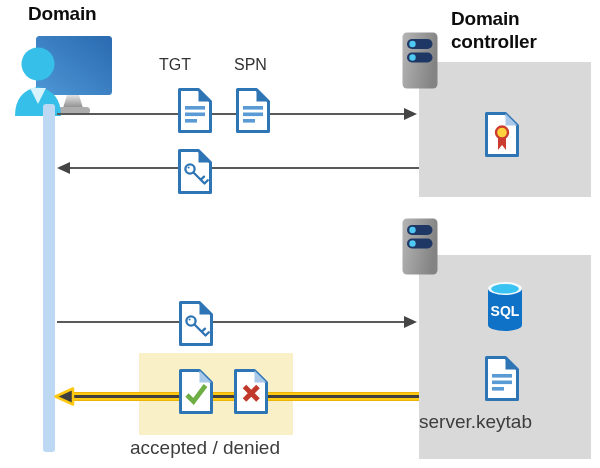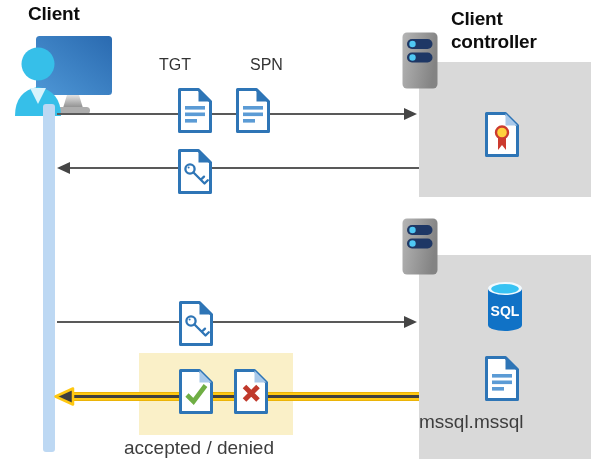--- a/index.html
+++ b/index.html
@@ -46,21 +46,21 @@
     <g id="doc-lines">
       <rect x="8" y="19" width="20" height="3.6" fill="#5B9BD5"></rect>
       <rect x="8" y="25.5" width="20" height="3.6" fill="#5B9BD5"></rect>
       <rect x="8" y="32" width="12" height="3.6" fill="#5B9BD5"></rect>
     </g>
   </defs>
 </svg>
 
 <div id="canvas">
 
-  <div class="abs title" style="left:28px;top:2px;">Client</div>
+  <div class="abs title" style="left:28px;top:2px;">Domain</div>
 
   <svg class="abs" style="left:8px;top:28px;" width="110" height="88" viewBox="0 0 110 88">
     <rect x="28" y="8" width="76" height="59" rx="3.5" fill="url(#mong)"></rect>
     <path d="M59 67 L71 67 L75 80 L55 80 Z" fill="url(#stg)"></path>
     <rect x="46" y="79" width="36" height="7" rx="3.5" fill="#ADADAD"></rect>
     <circle cx="30" cy="36" r="16.5" fill="#36BFE9"></circle>
     <path d="M7 88 Q7 63 30 59 Q53 63 53 88 Z" fill="#36BFE9"></path>
     <path d="M22 60 L38 60 L30 76 Z" fill="#D8F3FC"></path>
   </svg>
 
@@ -75,21 +75,21 @@
   <div class="abs hline" style="left:57px;top:321px;width:348px;"></div>
   <div class="abs head-right" style="left:404px;top:316px;"></div>
 
   <div class="abs yellowbox" style="left:139px;top:353px;width:154px;height:82px;"></div>
   <div class="abs yellowshaft" style="left:70px;top:392px;width:349px;height:9px;"></div>
   <svg class="abs" style="left:53px;top:386px;" width="22" height="21" viewBox="0 0 22 21">
     <polygon points="20,2.5 2.5,10.5 20,18.5" fill="#3F3F3F" stroke="#FFC811" stroke-width="2.5" stroke-linejoin="round"></polygon>
   </svg>
 
   <div class="abs sublabel center" style="left:159px;top:56px;width:38px;">TGT</div>
-  <div class="abs sublabel center" style="left:234px;top:56px;width:38px;margin-left:16px;">SPN</div>
+  <div class="abs sublabel center" style="left:234px;top:56px;width:38px;">SPN</div>
 
   <svg class="abs" style="left:177px;top:87px;" width="36" height="47" viewBox="0 0 36 47">
     <use href="#page-dark"></use>
       <use href="#doc-lines"></use>
   </svg>
   <svg class="abs" style="left:235px;top:87px;" width="36" height="47" viewBox="0 0 36 47">
     <use href="#page-dark"></use>
       <use href="#doc-lines"></use>
   </svg>
 
@@ -113,24 +113,24 @@
 
   <svg class="abs" style="left:178px;top:368px;" width="36" height="47" viewBox="0 0 36 47">
     <use href="#page-light"></use>
     <polyline points="9,27 15.5,33.5 27.5,17.5" fill="none" stroke="#6FAE44" stroke-width="4.6"></polyline>
   </svg>
   <svg class="abs" style="left:233px;top:368px;" width="36" height="47" viewBox="0 0 36 47">
     <use href="#page-light"></use>
     <path d="M11.5 18.5 L25 32 M25 18.5 L11.5 32" fill="none" stroke="#C0392B" stroke-width="5"></path>
   </svg>
 
-  <div class="abs biglabel center" style="left:124px;top:437px;width:210px;">accepted / denied</div>
+  <div class="abs biglabel center" style="left:130px;top:437px;width:210px;">accepted / denied</div>
 
   <div class="abs graybox" style="left:419px;top:62px;width:172px;height:135px;"></div>
-  <div class="abs title" style="left:451px;top:7px;width:122px;">Client controller</div>
+  <div class="abs title" style="left:451px;top:7px;width:122px;">Domain controller</div>
   <svg class="abs" style="left:402px;top:32px;" width="36" height="57" viewBox="0 0 36 57">
     <rect x="0.5" y="0.5" width="35" height="56" rx="4.5" fill="url(#srvg)"></rect>
     <rect x="5" y="7" width="25.5" height="10" rx="5" fill="#1E3765"></rect>
     <circle cx="10.5" cy="12" r="3.2" fill="#4FC8F4"></circle>
     <rect x="5" y="20.5" width="25.5" height="10" rx="5" fill="#1E3765"></rect>
     <circle cx="10.5" cy="25.5" r="3.2" fill="#4FC8F4"></circle>
   </svg>
   <svg class="abs" style="left:484px;top:111px;" width="36" height="47" viewBox="0 0 36 47">
     <use href="#page-light"></use>
     <polygon points="14,26.5 22,26.5 22,39 18,34 14,39" fill="#CC3B2F"></polygon>
@@ -149,15 +149,15 @@
     <ellipse cx="18" cy="45" rx="17" ry="6" fill="#1072C6"></ellipse>
     <rect x="1" y="8" width="34" height="37" fill="#1072C6"></rect>
     <ellipse cx="18" cy="8.5" rx="17" ry="6.5" fill="#F2FAFE"></ellipse>
     <ellipse cx="18" cy="8.8" rx="13.8" ry="4.8" fill="#38C3F3"></ellipse>
     <text x="18" y="36" text-anchor="middle" font-size="14" font-weight="bold" fill="#fff">SQL</text>
   </svg>
   <svg class="abs" style="left:484px;top:355px;" width="36" height="47" viewBox="0 0 36 47">
     <use href="#page-dark"></use>
       <use href="#doc-lines"></use>
   </svg>
-  <div class="abs biglabel center" style="left:419px;top:411px;width:172px;">mssql.mssql</div>
+  <div class="abs biglabel center" style="left:419px;top:411px;width:172px;">server.keytab</div>
 
 </div>
 
 </body></html>

